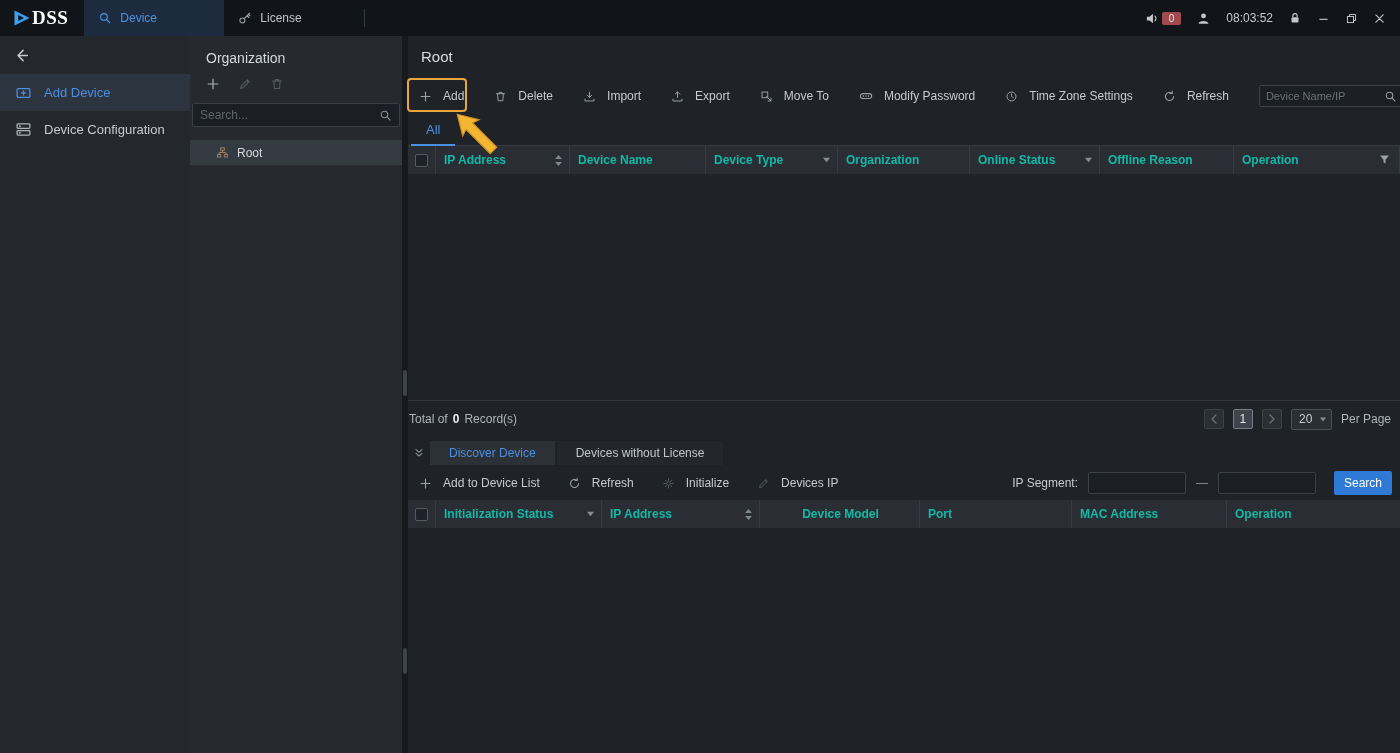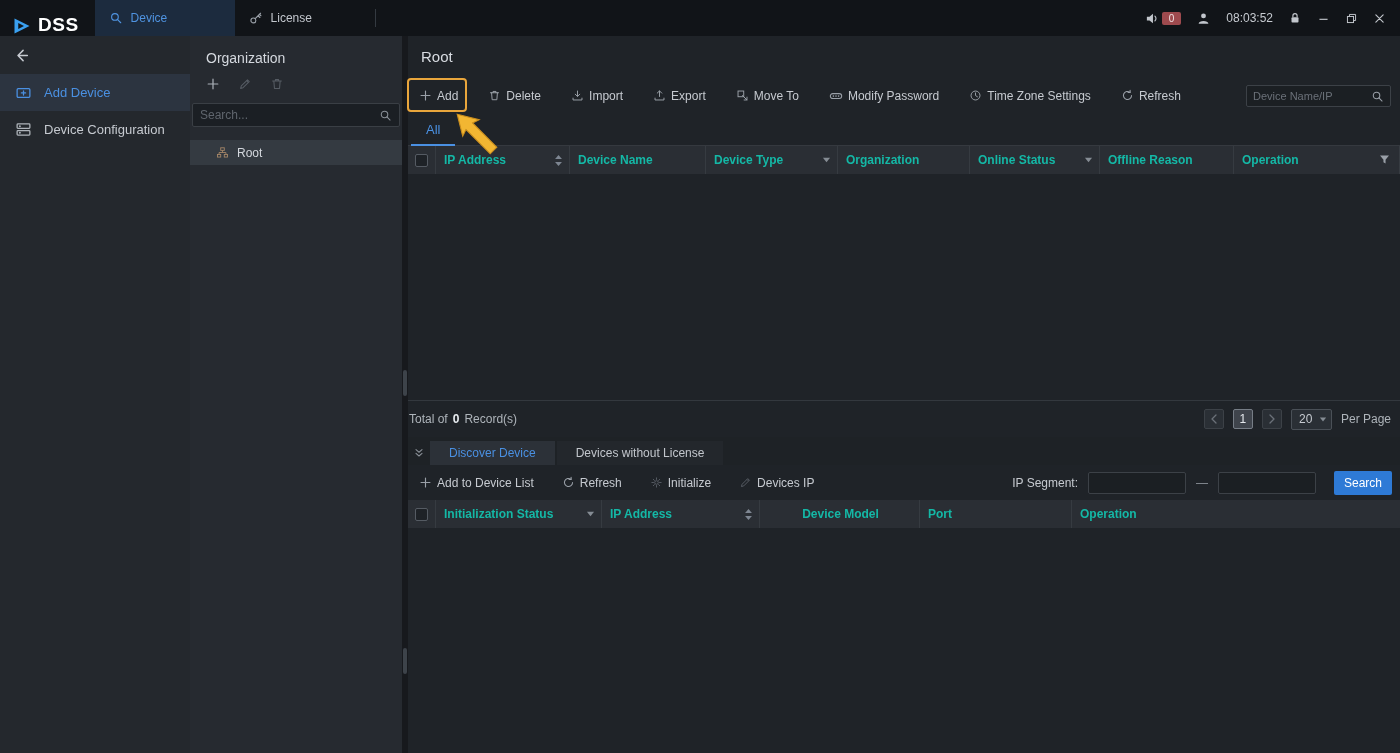--- a/index.html
+++ b/index.html
@@ -2,21 +2,21 @@
 <html><head>
 <meta charset="utf-8">
 <style>
   * { box-sizing:border-box; margin:0; padding:0; }
   html,body { width:1400px; height:753px; }
   body { font-family:"Liberation Sans",sans-serif; font-size:12px; color:#c6cad0; background:#1f2328; overflow:hidden; }
   .app { position:relative; width:1400px; height:753px; display:flex; flex-direction:column; background:#1f2328; }
 
   
   .titlebar { flex:0 0 36px; background:#111418; display:flex; align-items:stretch; }
-  .logo { display:flex; align-items:flex-end; gap:6px; padding:0 16px 0 12px; }
+  .logo { display:flex; align-items:center; padding:0 16px 0 12px;font-family:Liberation Serif, serif; }
   .logo-text { color:#ffffff; font-size:19px; font-weight:bold; letter-spacing:.5px; }
   .tb-tab { width:140px; display:flex; align-items:center; gap:8px; padding-left:14px; color:#c2c6cc; cursor:default; }
   .tb-tab.active { background:#1c2b3e; color:#4f93e0; }
   .tb-sep { width:1px; background:#343a41; margin:9px 0; }
   .tb-right { margin-left:auto; display:flex; align-items:center; gap:15px; padding-right:14px; }
   .badge { background:#9e4a4e; color:#f2e2e3; font-size:10px; line-height:13px; padding:0 7px; border-radius:2px; margin-left:2px; }
   .clock { color:#c6cad0; font-size:12px; }
   .ico { display:inline-flex; align-items:center; justify-content:center; color:#9aa0a8; }
   .ico svg { display:block; }
   .tb-right .ico { color:#c2c6cc; }
@@ -43,21 +43,21 @@
   .org-tree-item { height:25px; display:flex; align-items:center; gap:8px; padding-left:26px; color:#d4d8de; cursor:pointer; }
   .org-tree-item.selected { background:#343a41; }
 
   
   .main-col { flex:1; min-width:0; display:flex; flex-direction:column; background:#1f2328; position:relative; }
   .left-scroll { position:absolute; left:0; top:0; bottom:0; width:6px; background:#17191d; z-index:2; }
   .left-scroll .thumb { position:absolute; left:1px; width:4px; height:26px; background:#3d434a; border-radius:2px; }
 
   .main-header { flex:0 0 40px; display:flex; align-items:center; padding-left:19px; font-size:15px; color:#d8dce2; }
   .main-toolbar { flex:0 0 40px; display:flex; align-items:center; gap:30px; padding:0 9px 0 17px; }
-  .tbtn { display:flex; align-items:flex-start; gap:5px; color:#c6cad0; cursor:pointer; white-space:nowrap; }
+  .tbtn { display:flex; align-items:flex-end; gap:11px; color:#c6cad0; cursor:pointer; white-space:nowrap; }
   .searchbox { margin-left:auto; width:145px; height:22px; border:1px solid #3c4147; border-radius:2px; background:#1b1f23; display:flex; align-items:center; padding:0 6px; }
   .searchbox input { flex:1; min-width:0; background:transparent; border:0; outline:0; color:#c6cad0; font-size:11px; }
   .searchbox input::placeholder { color:#6b7179; }
 
   .tabrow { flex:0 0 30px; display:flex; align-items:flex-end; padding-left:9px; border-bottom:1px solid #35393f; }
   .tab-all { padding:0 15px 7px; margin-bottom:-1px; color:#4a90e2; font-size:13px; border-bottom:2px solid #4a90e2; cursor:pointer; }
 
   .thead { flex:0 0 28px; background:#2a2e34; display:flex; align-items:stretch; position:relative; padding-left:6px; }
   .th { display:flex; align-items:center; gap:22px; padding:0 6px 0 8px; border-right:1px solid #363b41; color:#14b8a6; font-weight:bold; font-size:12px; }
   .th:last-child { border-right:none; }
@@ -499,20 +499,23 @@
                 <path d="M5 13 L1.2 8.6 H8.8 Z" fill="currentColor"></path>
               </svg>
           </span>
         </span>
         <span class="th w-model">
           <span>Device Model</span>
         </span>
         <span class="th w-port">
           <span>Port</span>
         </span>
+        <span class="th w-mac">
+          <span>MAC Address</span>
+        </span>
         <span class="th w-op2">
           <span>Operation</span>
         </span>
       </div>
 
       <div class="btbody"></div>
     </div>
   </div>
 
   <div class="annot-box"></div>

